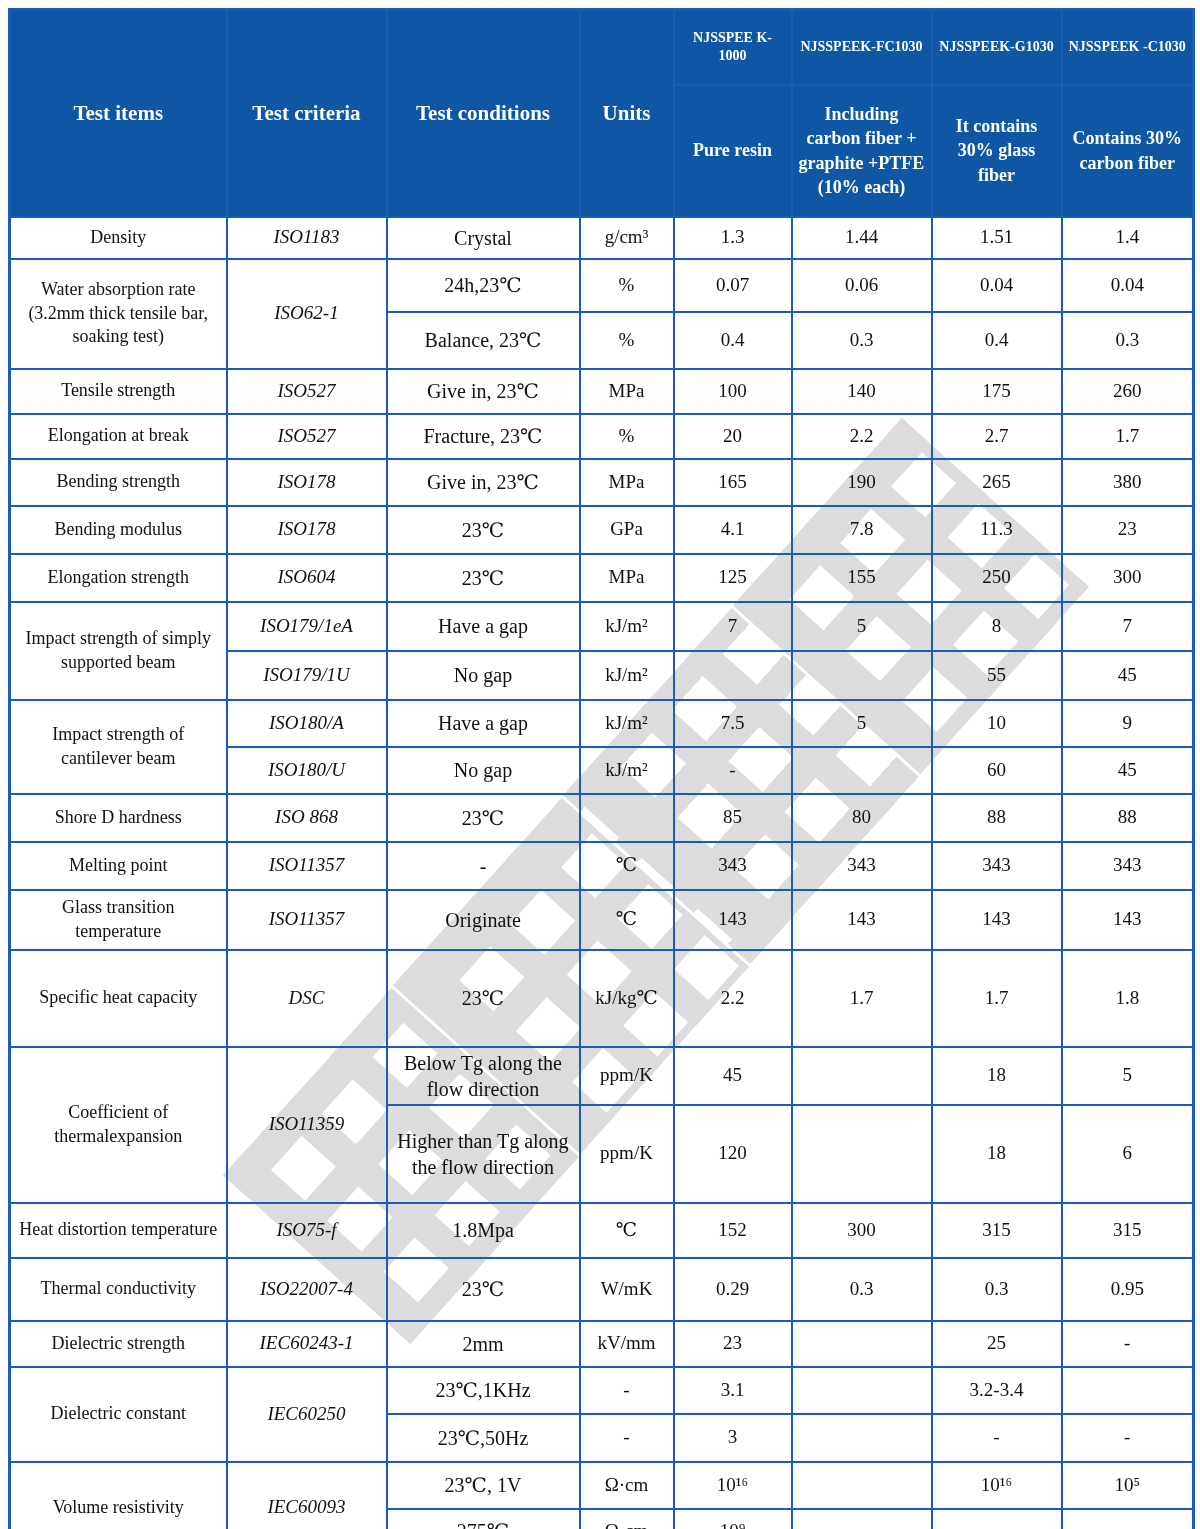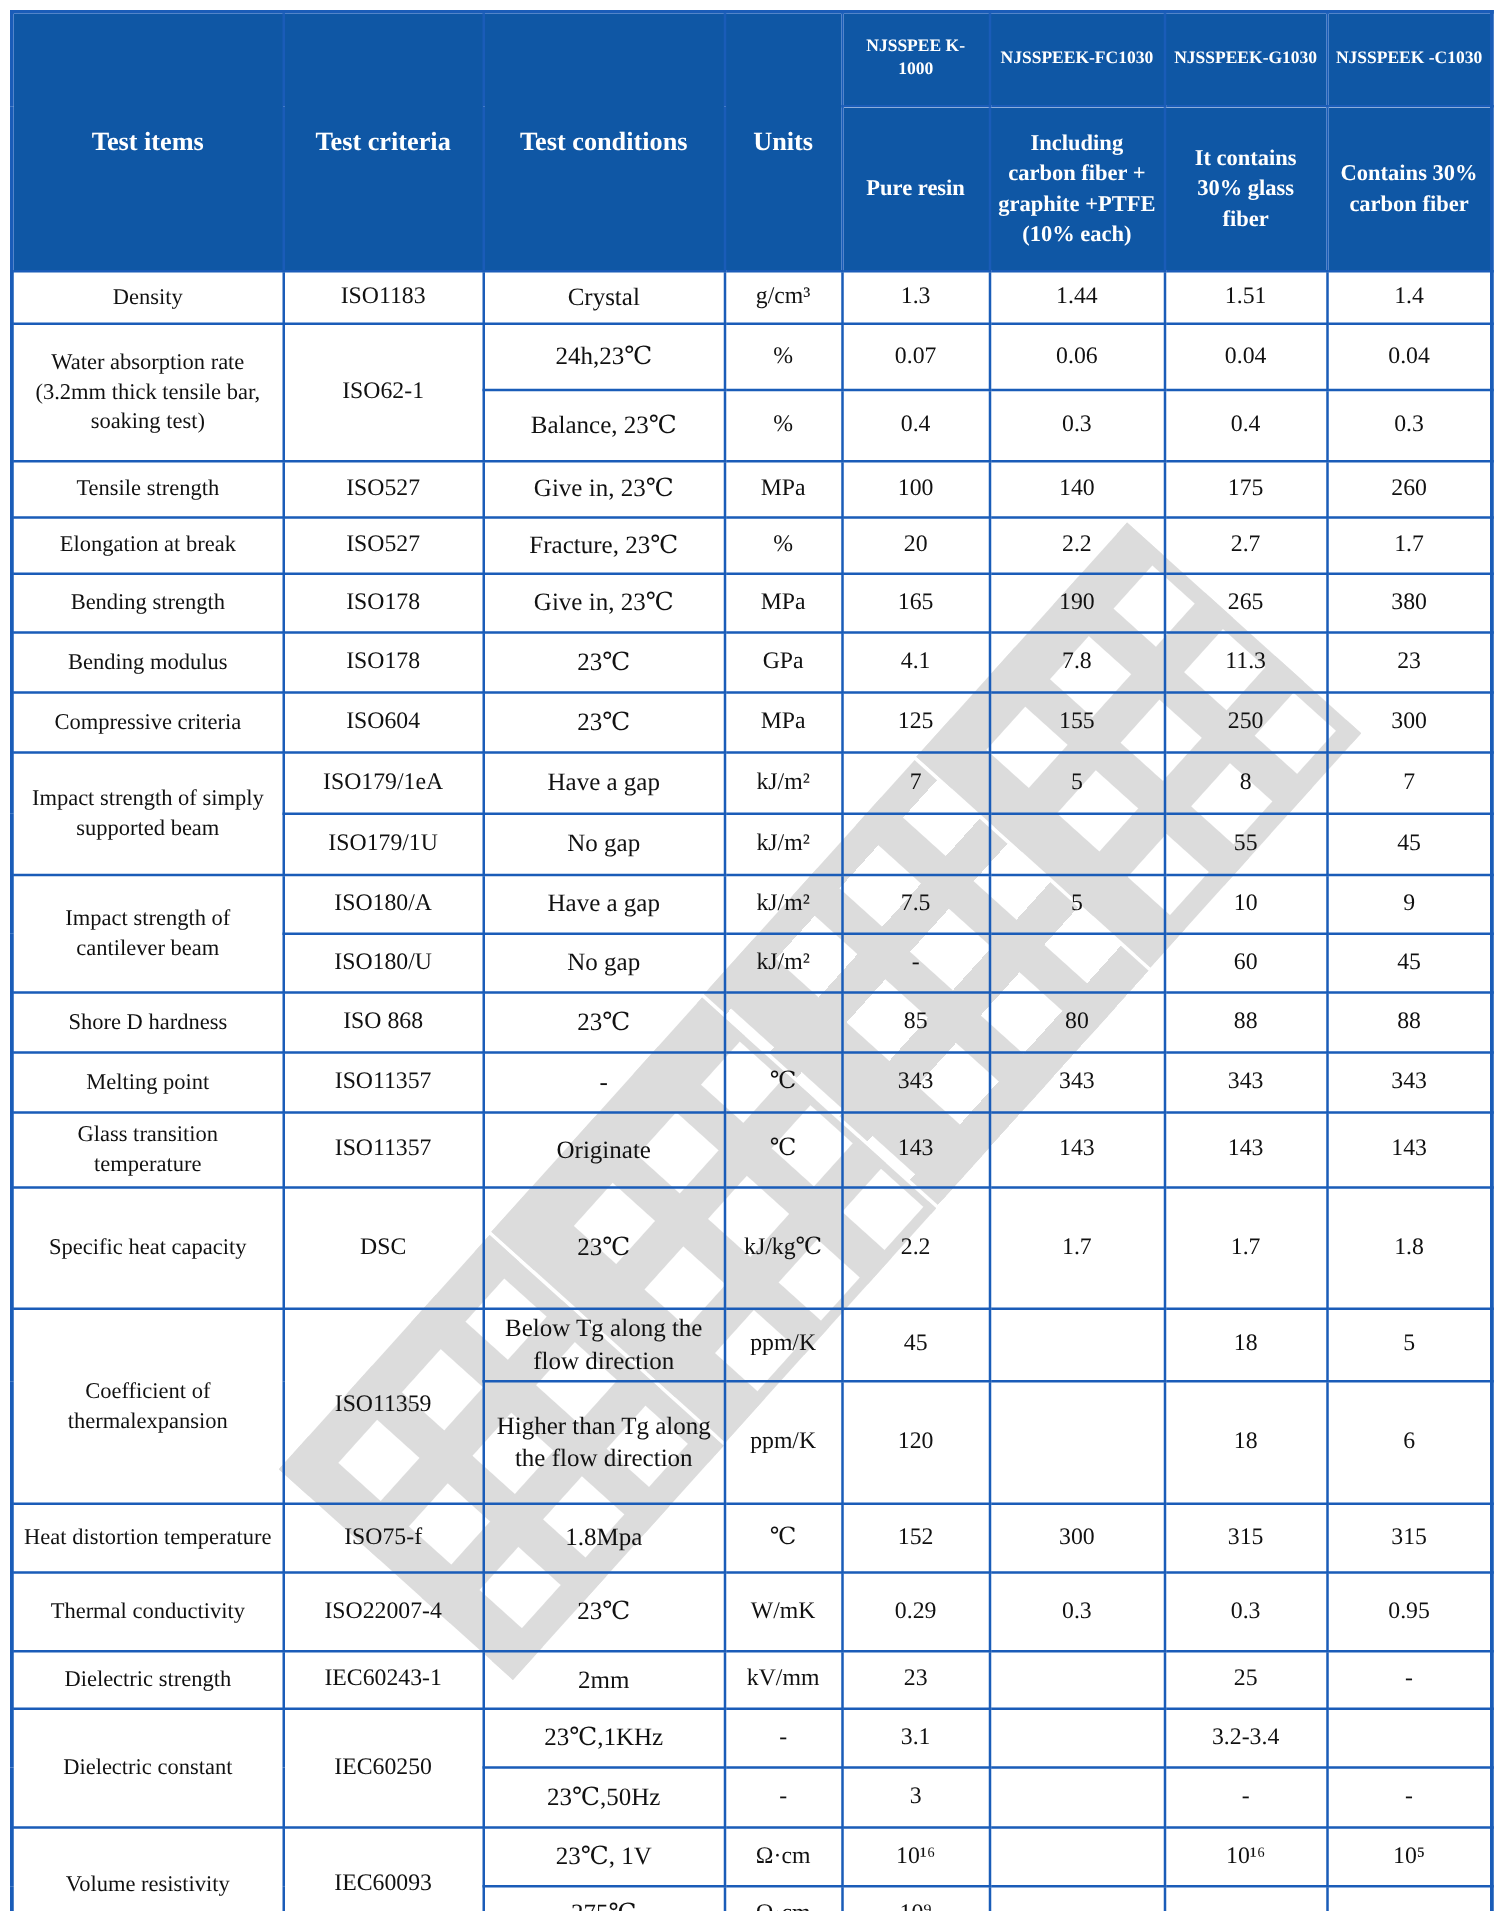--- a/index.html
+++ b/index.html
@@ -59,21 +59,21 @@
   }
   .spec th{
     background:var(--header-bg);
     color:var(--header-text);
     font-weight:bold;
   }
   th.h-static{font-size:21px;}
   th.h-prod{font-size:14px;}
   th.h-desc{font-size:18px;line-height:1.35;}
   td.c-item{font-size:18px;}
-  td.c-crit{font-size:19px;}
+  td.c-crit{font-size:19px;font-style:italic;}
   td.c-cond{font-size:20px;}
   td.c-unit{font-size:19px;}
   td.c-val{font-size:19px;}
 </style>
 </head>
 <body>
 
 <div class="page">
 
   <div class="wm-layer">
@@ -175,21 +175,21 @@
       <td class="c-item">Bending modulus</td>
       <td class="c-crit">ISO178</td>
       <td class="c-cond">23℃</td>
       <td class="c-unit">GPa</td>
       <td class="c-val">4.1</td>
       <td class="c-val">7.8</td>
       <td class="c-val">11.3</td>
       <td class="c-val">23</td>
     </tr>
     <tr style="height:48px">
-      <td class="c-item">Compressive criteria</td>
+      <td class="c-item">Elongation strength</td>
       <td class="c-crit">ISO604</td>
       <td class="c-cond">23℃</td>
       <td class="c-unit">MPa</td>
       <td class="c-val">125</td>
       <td class="c-val">155</td>
       <td class="c-val">250</td>
       <td class="c-val">300</td>
     </tr>
     <tr style="height:49px">
       <td rowspan="2" class="c-item">Impact strength of simply supported beam</td>

